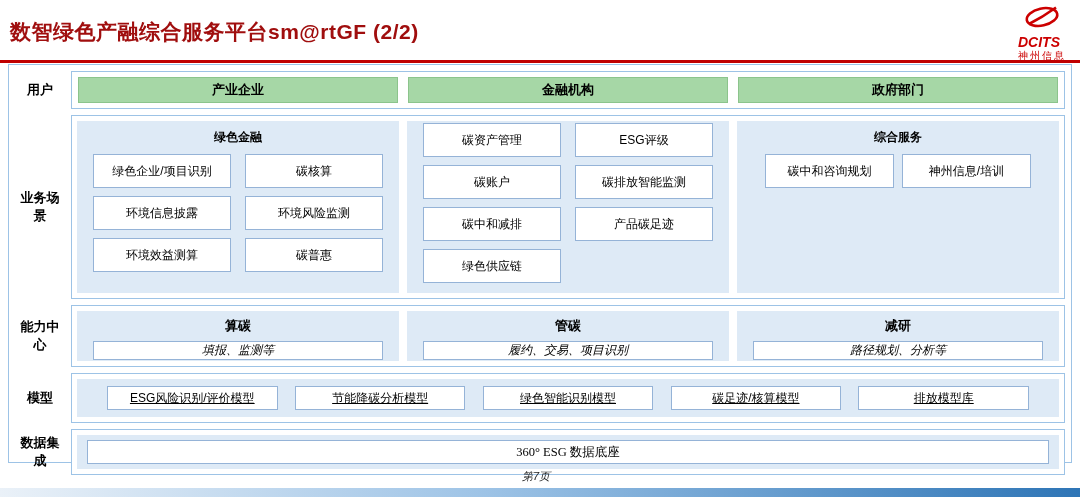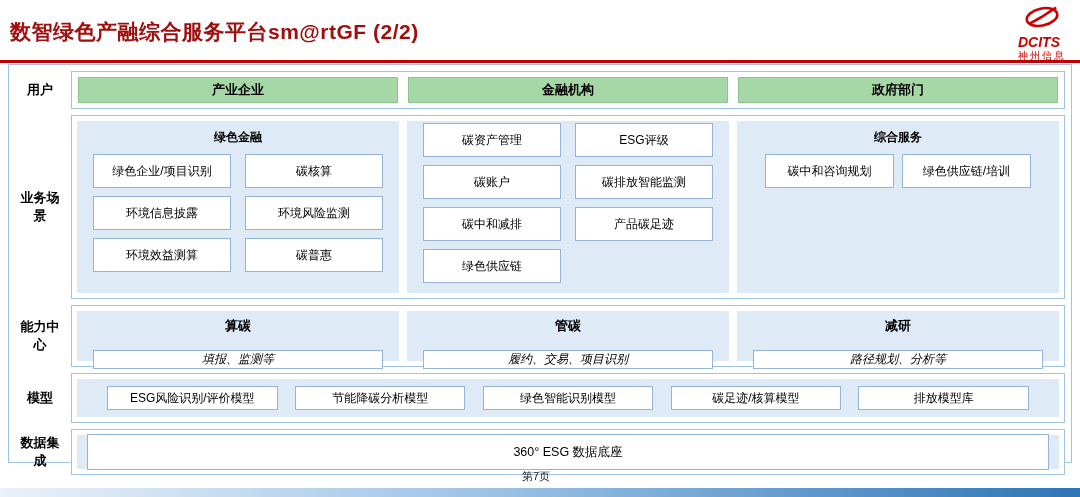--- a/index.html
+++ b/index.html
@@ -36,40 +36,40 @@
   .panel-title { text-align:center; font-weight:700; font-size:12px; padding:8px 0 6px; }
   .item-grid { display:grid; grid-template-columns:1fr 1fr; column-gap:14px; row-gap:8px;
                padding:2px 16px 10px; align-content:start; }
   .item { background:#fff; border:1px solid var(--item-border,#95B3D7); height:34px;
           display:flex; align-items:center; justify-content:center; font-size:12px; white-space:nowrap; }
   .item-grid.wide-gap { column-gap:8px; padding:2px 28px 10px; }
 
   .row-capabilities { height:62px; flex:0 0 62px; }
   .cap-row { display:flex; gap:8px; padding:5px; }
   .cap-panel { flex:1; background:var(--panel-blue,#DEEAF6); display:flex; flex-direction:column;
-               align-items:center; padding:6px 16px 8px; gap:15px; }
+               align-items:center; padding:6px 16px 8px; gap:6px; }
   .cap-title { font-weight:700; font-size:13px; }
   .cap-desc { font-style:italic; font-size:12px; background:#fff; border:1px solid var(--item-border,#95B3D7);
               width:100%; height:22px; display:flex; align-items:center; justify-content:center; }
 
   .row-models { height:50px; flex:0 0 50px; }
   .models-wrap { display:flex; padding:5px; }
   .models-panel { flex:1; background:var(--panel-blue,#DEEAF6); display:flex; 
-                  justify-content:space-between; padding:7px 30px; }
+                  justify-content:space-between; padding:7px 30px;text-decoration:underline; }
   .model-item { flex:0 0 18.5%; background:#fff; border:1px solid var(--item-border,#95B3D7); height:24px;
                 display:flex; align-items:center; justify-content:center; font-size:12px; white-space:nowrap; }
 
   .row-data { height:46px; flex:0 0 46px; }
   .data-wrap { display:flex; padding:5px; }
   .data-panel { flex:1; background:var(--panel-blue,#DEEAF6); display:flex; align-items:center; padding:6px 10px; }
-  .data-item { flex:1; background:#fff; border:1px solid var(--item-border,#95B3D7); height:36px;
-               display:flex; align-items:center; justify-content:center; font-size:12.5px; }
+  .data-item { flex:1; background:#fff; border:1px solid var(--item-border,#95B3D7); height:24px;
+               display:flex; align-items:center; justify-content:center; font-size:12.5px;font-family:Liberation Serif, serif; }
 
   .footer { position:absolute; bottom:13px; left:0; right:8px; text-align:center;
-            font-size:11px; color:#222; }
+            font-style:italic; font-size:11px; color:#222; }
   .bottom-bar { position:absolute; bottom:0; left:0; right:0; height:9px;
                 background:linear-gradient(to right,#eaf1f8 0%,#9dc3e6 45%,#2e75b6 100%); }
 </style>
 </head>
 <body>
 
 <div class="slide">
 
   <div class="header">
     <h1 class="title">数智绿色产融综合服务平台sm@rtGF (2/2)</h1>
@@ -122,21 +122,21 @@
             <div class="item">碳中和减排</div>
             <div class="item">产品碳足迹</div>
             <div class="item">绿色供应链</div>
           </div>
         </div>
 
         <div class="panel">
           <div class="panel-title">综合服务</div>
           <div class="item-grid wide-gap">
             <div class="item">碳中和咨询规划</div>
-            <div class="item">绿色供应链/培训</div>
+            <div class="item">神州信息/培训</div>
           </div>
         </div>
 
       </div>
     </div>
 
     <div class="row row-capabilities">
       <div class="row-label">能力中心</div>
       <div class="row-box cap-row">
         <div class="cap-panel">

